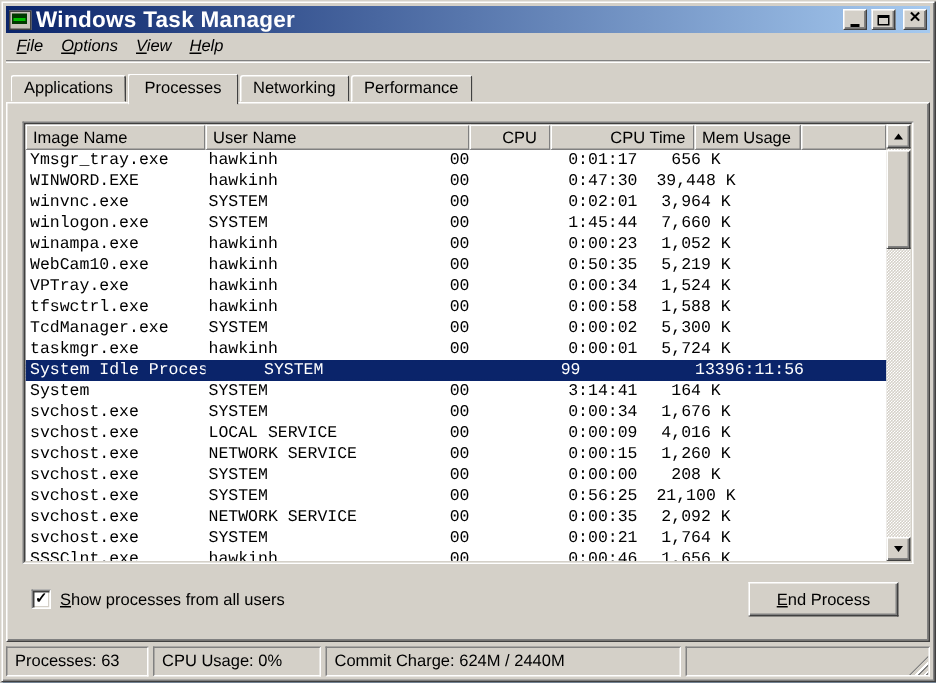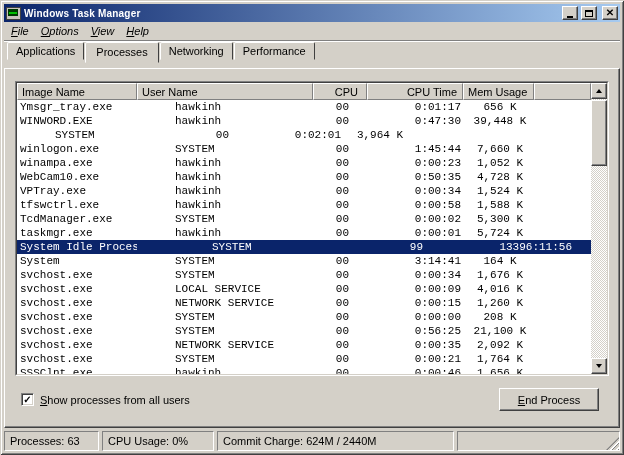--- a/index.html
+++ b/index.html
@@ -17,39 +17,39 @@
   }
   
   .titlebar {
     flex:0 0 18px; height:18px;
     background:linear-gradient(to right,#0a246a,#a6caf0);
     display:flex; align-items:center; gap:3px; padding:0 2px;
   }
   .app-icon { width:15px; height:13px; background:#c8c4bc; border:1px solid #404040; position:relative; flex:0 0 auto; }
   .app-icon::after { content:""; position:absolute; left:1px; top:1px; right:2px; bottom:3px; background:#003800; }
   .app-icon::before { content:""; position:absolute; left:2px; top:4px; width:8px; height:2px; background:#00c000; z-index:1; }
-  .title { flex:1; color:#fff; font-weight:bold; font-size:10px; letter-spacing:0.2px; white-space:nowrap; overflow:hidden; }
+  .title { flex:1; color:#fff; font-weight:bold; font-size:15px; letter-spacing:0.2px; white-space:nowrap; overflow:hidden; }
   .tb-btn {
     width:16px; height:14px; background:#d4d0c8;
     border:1px solid; border-color:#fff #404040 #404040 #fff;
     box-shadow: inset -1px -1px 0 #808080;
     display:flex; align-items:center; justify-content:center;
     font-size:9px; font-weight:bold; line-height:1; padding:0;
   }
   .tb-btn.close { margin-left:2px; }
   .glyph-min { width:6px; height:2px; background:#000; margin-top:7px; }
   .glyph-max { width:8px; height:7px; border:1px solid #000; border-top-width:2px; }
   .glyph-close { font-size:10px; font-weight:bold; transform:translateY(-0.5px); }
   
   .menubar { flex:0 0 18px; display:flex; align-items:stretch; padding-left:1px; }
   .menu-item { padding:3px 6px 2px; display:block;font-style:italic; }
   .menu-item::first-letter { text-decoration:underline; }
   .menu-divider { flex:0 0 2px; border-top:1px solid #808080; border-bottom:1px solid #fff; }
   
-  .tabstrip { flex:0 0 26px; display:flex; padding:0 0 0 3px; position:relative; z-index:2; }
+  .tabstrip { flex:0 0 26px; display:flex; align-items:flex-end; padding:0 0 0 3px; position:relative; z-index:2; }
   .tab {
     height:18px; padding:2px 8px 0; background:#d4d0c8;
     border:1px solid; border-color:#fff #404040 transparent #fff;
     border-radius:2px 2px 0 0; margin-right:1px; white-space:nowrap;
   }
   .tab.active {
     height:21px; padding:3px 10px 0; margin-bottom:-2px;
     position:relative; z-index:4;
   }
   
@@ -68,21 +68,21 @@
   .hcell {
     border:1px solid; border-color:#fff #808080 #808080 #fff;
     padding:1px 4px 0; line-height:14px; white-space:nowrap; overflow:hidden;
     background:#d4d0c8;
   }
   .lv-rows { flex:1; overflow:hidden; }
   .lv-row { display:flex; height:14px; line-height:14px; white-space:nowrap; width:100%; }
   .band { display:flex; flex:0 0 auto;font-family:Liberation Mono, monospace; }
   .c { overflow:hidden; }
   .c0 { width:120px; padding-left:3px; }
-  .c1 { width:148px; padding-left:2px;margin-left:36px; }
+  .c1 { width:148px; padding-left:2px; }
   .c2 { width:54px;  text-align:right; padding-right:26px; }
   .c3 { width:96px;  text-align:right; padding-right:10px; }
   .c4 { width:71px;  text-align:center; padding-right:13px; }
   .hc0 { width:120px; } .hc1 { width:176px; }
   .hc2 { width:54px; text-align:right; padding-right:8px; }
   .hc3 { width:96px; text-align:right; padding-right:5px; }
   .hc4 { width:71px; }
   .hcf { flex:1; }
   .lv-row.sel { outline:1px dotted #0a246a; outline-offset:-1px; }
   .lv-row.sel .band { background:#0a246a; color:#fff;gap:37px; }
@@ -204,20 +204,21 @@
     <div class="band">
       <span class="c c0">WINWORD.EXE</span>
       <span class="c c1">hawkinh</span>
       <span class="c c2">00</span>
       <span class="c c3">0:47:30</span>
       <span class="c c4">39,448 K</span>
     </div>
   </div>
               <div class="lv-row">
     <div class="band">
+      <span class="c c0">winvnc.exe</span>
       <span class="c c1">SYSTEM</span>
       <span class="c c2">00</span>
       <span class="c c3">0:02:01</span>
       <span class="c c4">3,964 K</span>
     </div>
   </div>
               <div class="lv-row">
     <div class="band">
       <span class="c c0">winlogon.exe</span>
       <span class="c c1">SYSTEM</span>
@@ -234,21 +235,21 @@
       <span class="c c3">0:00:23</span>
       <span class="c c4">1,052 K</span>
     </div>
   </div>
               <div class="lv-row">
     <div class="band">
       <span class="c c0">WebCam10.exe</span>
       <span class="c c1">hawkinh</span>
       <span class="c c2">00</span>
       <span class="c c3">0:50:35</span>
-      <span class="c c4">4,728 K</span>
+      <span class="c c4">5,219 K</span>
     </div>
   </div>
               <div class="lv-row">
     <div class="band">
       <span class="c c0">VPTray.exe</span>
       <span class="c c1">hawkinh</span>
       <span class="c c2">00</span>
       <span class="c c3">0:00:34</span>
       <span class="c c4">1,524 K</span>
     </div>

